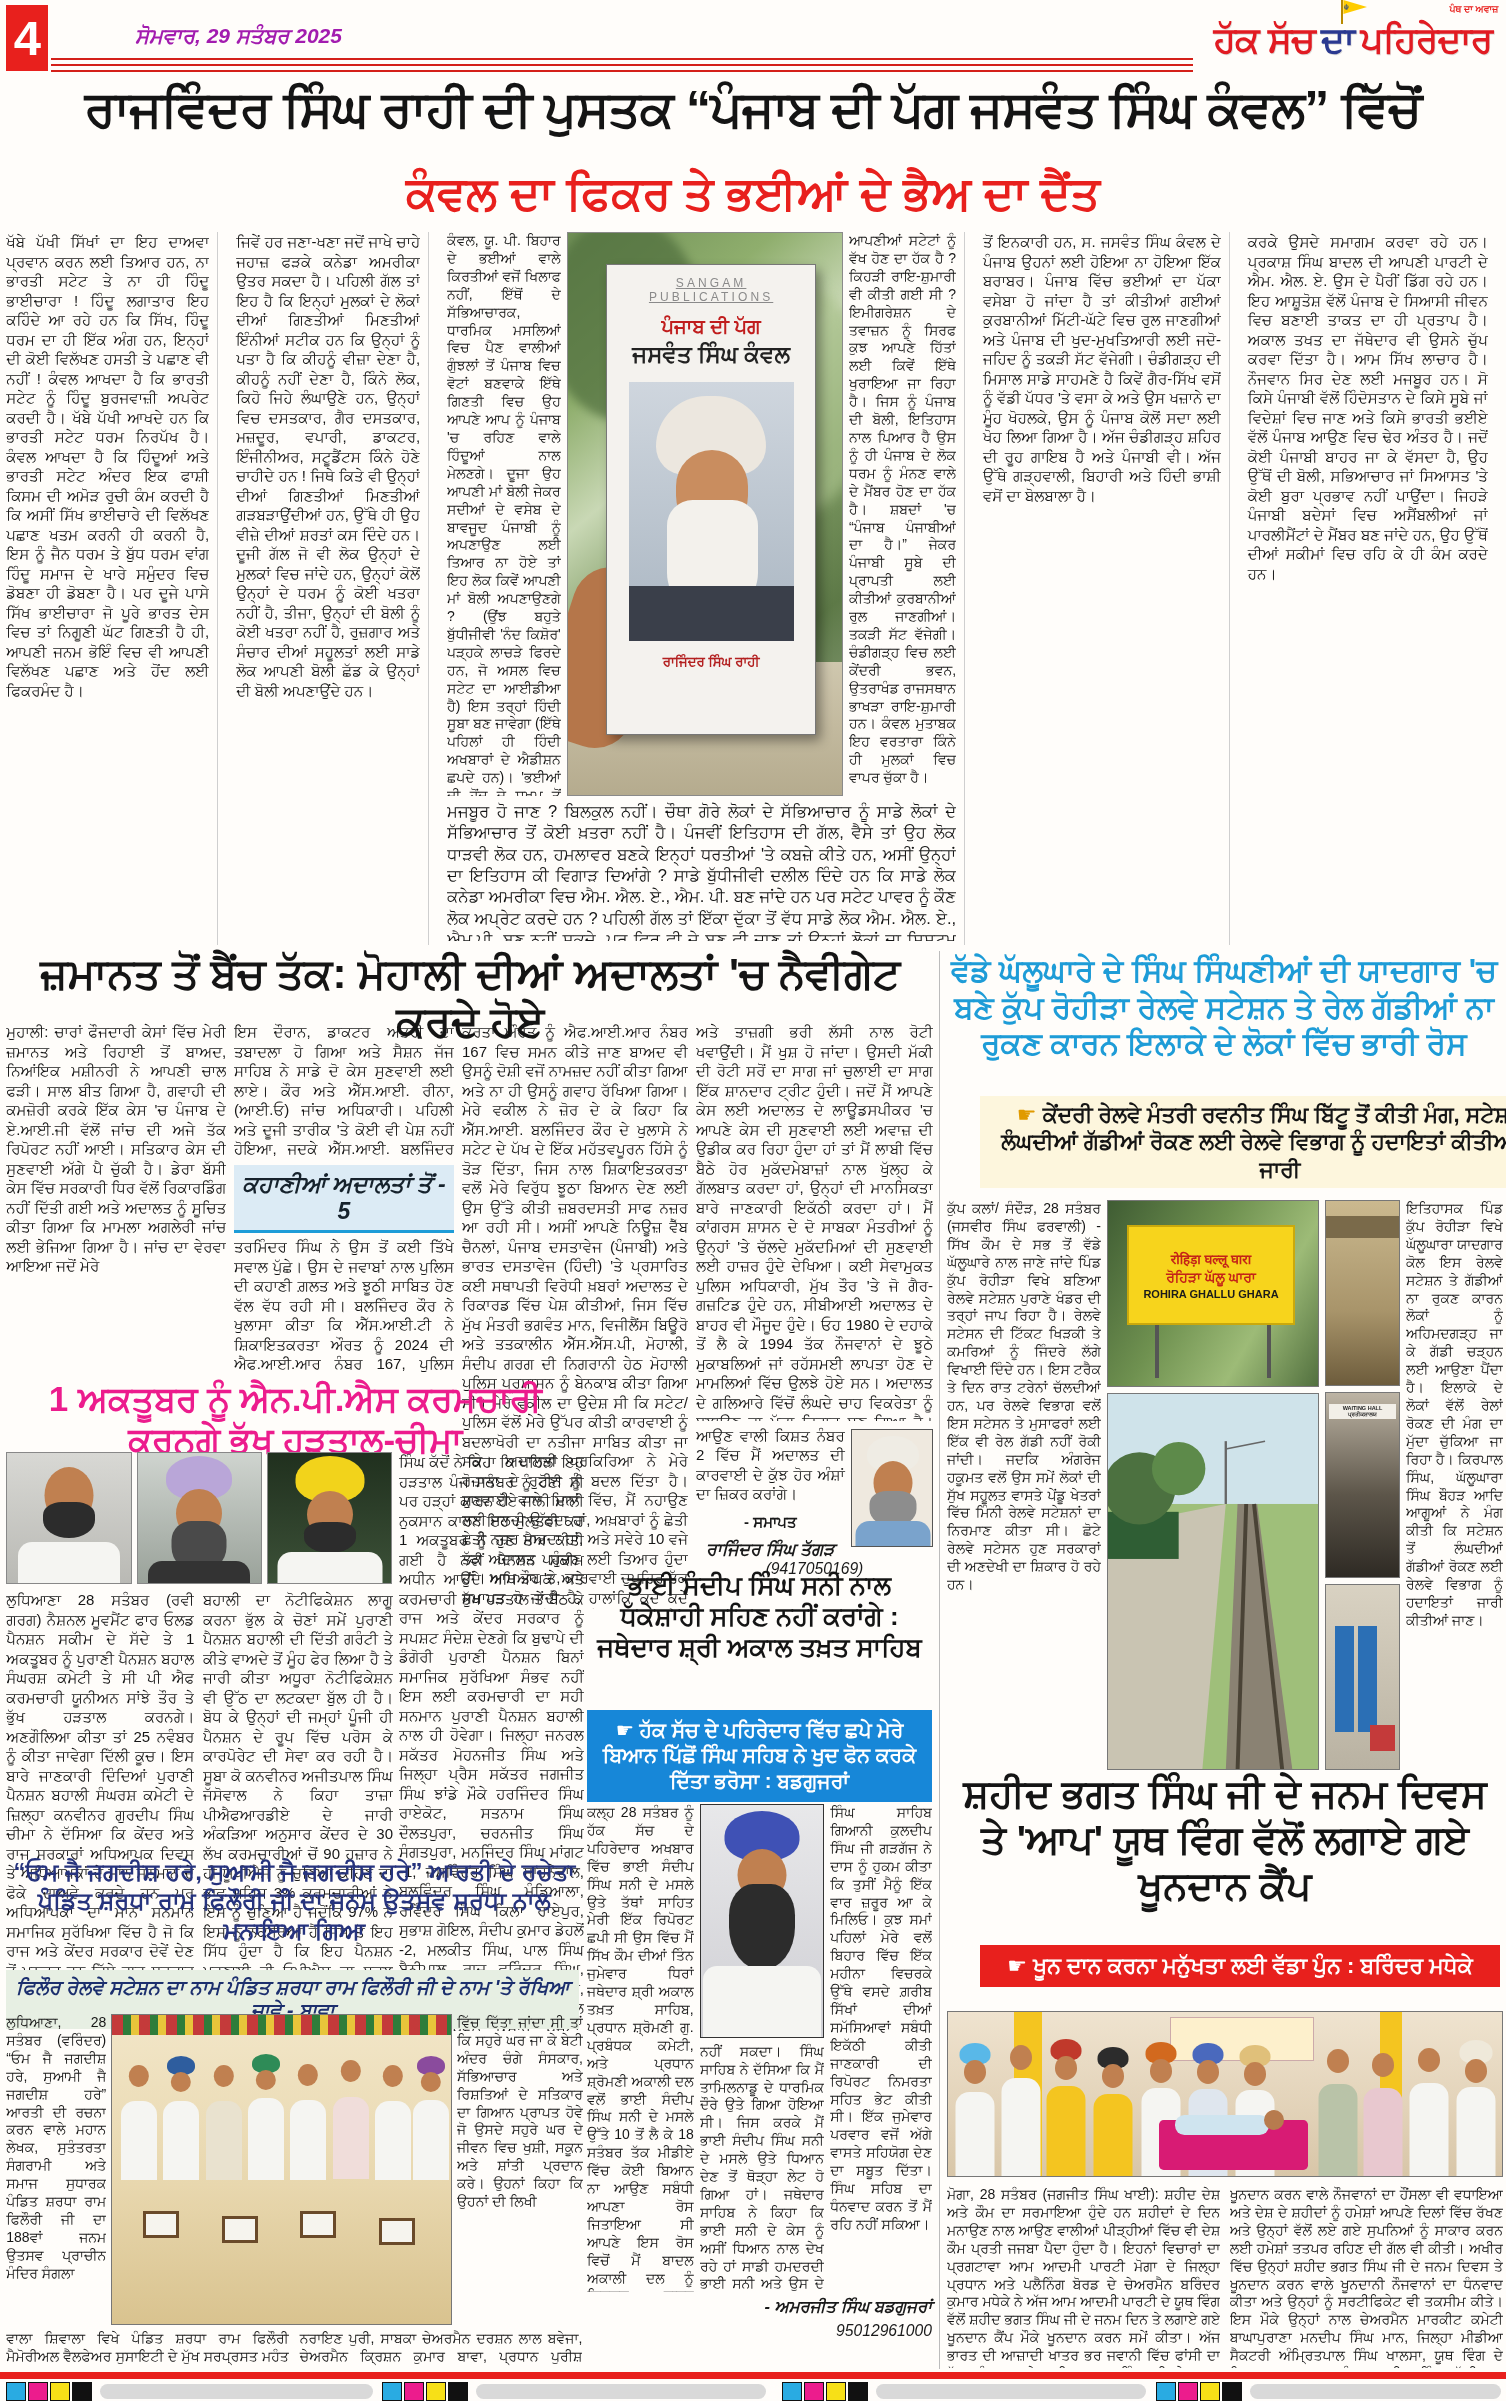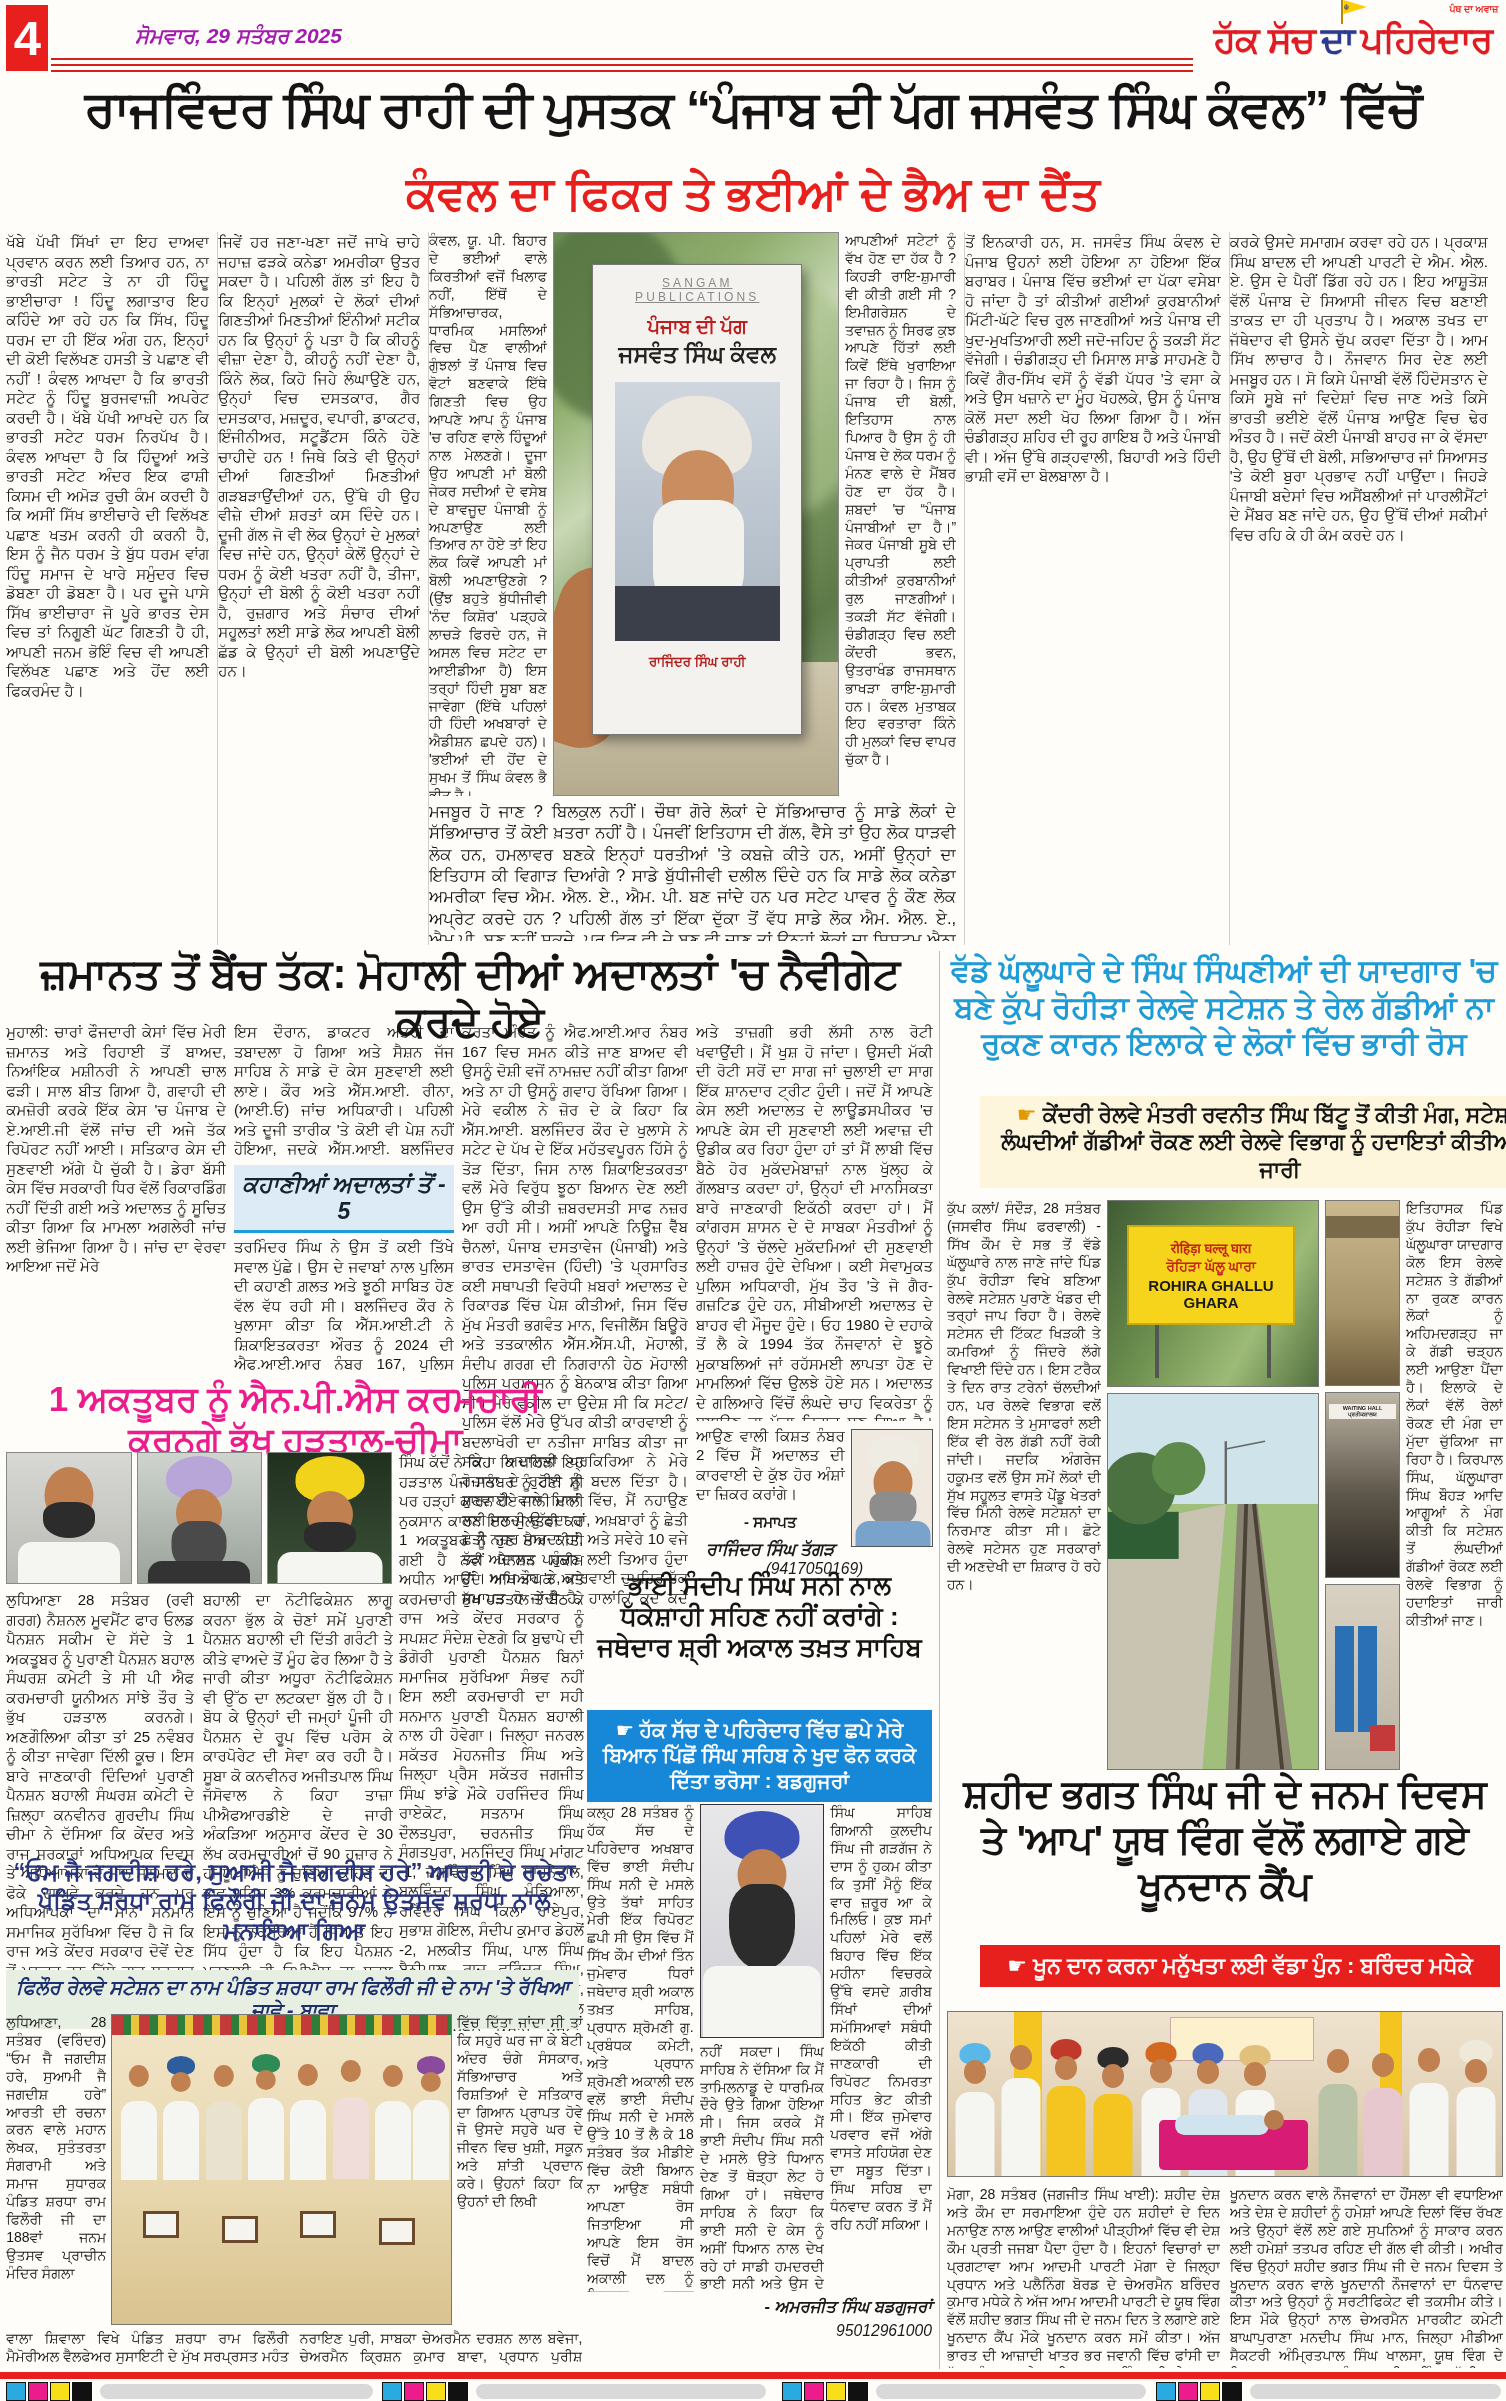--- a/index.html
+++ b/index.html
@@ -30,21 +30,21 @@
          color:#e8201d; }
 
   
   .bt { font-size:15px; line-height:1.3; text-align:justify; color:#161616; }
   .bt18 { font-size:14px; line-height:1.28; text-align:justify; color:#161616; }
   .clip { overflow:hidden; }
 
   
   #art1 { position:absolute; left:6.3px; top:232px; width:1494px; height:713px; display:flex; gap:7.9px; }
   #art1 .c { height:100%; }
-  #art1 .c + .c { border-left:0.8px solid #cfcfcf; padding-left:0; }
+  #art1 .c + .c { border-left:0.8px solid #cfcfcf; padding-left:18px; }
   .a1c1,.a1c2 { width:203px; }
   .a1mid { width:528px; display:flex; flex-direction:column; }
   .a1topmid { display:flex; height:564px; gap:6.3px; }
   .a1strip1 { width:118px; } .a1strip2 { width:111px; }
   .a1c6 { width:257px; } .a1c7 { width:259px; }
   .a1below { margin-top:4.7px; font-size:16.5px; }
 
   
   .bookshot { width:286px; height:564px; position:relative; overflow:hidden; border:0.8px solid #8a8a8a;
               background:linear-gradient(140deg,#6f8f56 0%,#8fae6d 22%,#c9d8b5 38%,#7e9a63 55%,#5d7947 75%,#96a98a 100%); }
@@ -121,21 +121,21 @@
   .finger { color:#e09a00; }
   .rw-c1 { position:absolute; left:947px; top:1200px; width:154px; height:570px; }
   .rw-c2 { position:absolute; left:1406px; top:1200px; width:97px; height:570px; }
   .rw-photos { position:absolute; left:1107px; top:1200px; width:212px; height:570px; }
   .signshot { position:relative; width:212px; height:187px; border:0.8px solid #777; overflow:hidden;
               background:linear-gradient(120deg,#3f5c33,#6f9150 40%,#9dbb77 70%,#52703f); }
   .signboard { position:absolute; left:19px; top:23.6px; width:168px; height:100px; background:#f7d41c; border:2.4px solid #caa90c;
                display:flex; flex-direction:column; align-items:center; justify-content:center; gap:1.6px; }
   .signboard .h { color:#c42318; font-weight:900; font-size:13.3px; }
   .signboard .p { color:#c42318; font-weight:900; font-size:14px; }
-  .signboard .e { color:#1b1b1b; font-weight:900; font-size:15px;text-align:center; }
+  .signboard .e { color:#1b1b1b; font-weight:900; font-size:11px; }
   .signpost { position:absolute; width:3.9px; height:55px; background:#555; bottom:7.9px; }
   .trackshot { position:relative; width:212px; height:377px; margin-top:6.3px; border:0.8px solid #777; overflow:hidden; }
   .rw-stack { position:absolute; left:1325px; top:1200px; width:75px; height:570px; display:flex; flex-direction:column; gap:6.3px; }
   .rw-stack .sp { flex:1; border:0.8px solid #777; position:relative; overflow:hidden; }
   .sp1 { background:linear-gradient(#cbb98f,#a8946a 60%,#6d5c3c); }
   .sp1 .roof { position:absolute; left:0; top:8%; width:100%; height:12%; background:#7a6a4a; }
   .sp2 { background:linear-gradient(#bdb4a4,#5d564a 55%,#2e2a24); }
   .sp2 .lbl { position:absolute; left:4%; top:6%; width:92%; background:#f2efe8; color:#222; font-size:5.5px; font-weight:bold;
               text-align:center; padding:0.8px 0; }
   .sp3 { background:linear-gradient(#d9d2c2,#b9b2a2); }

